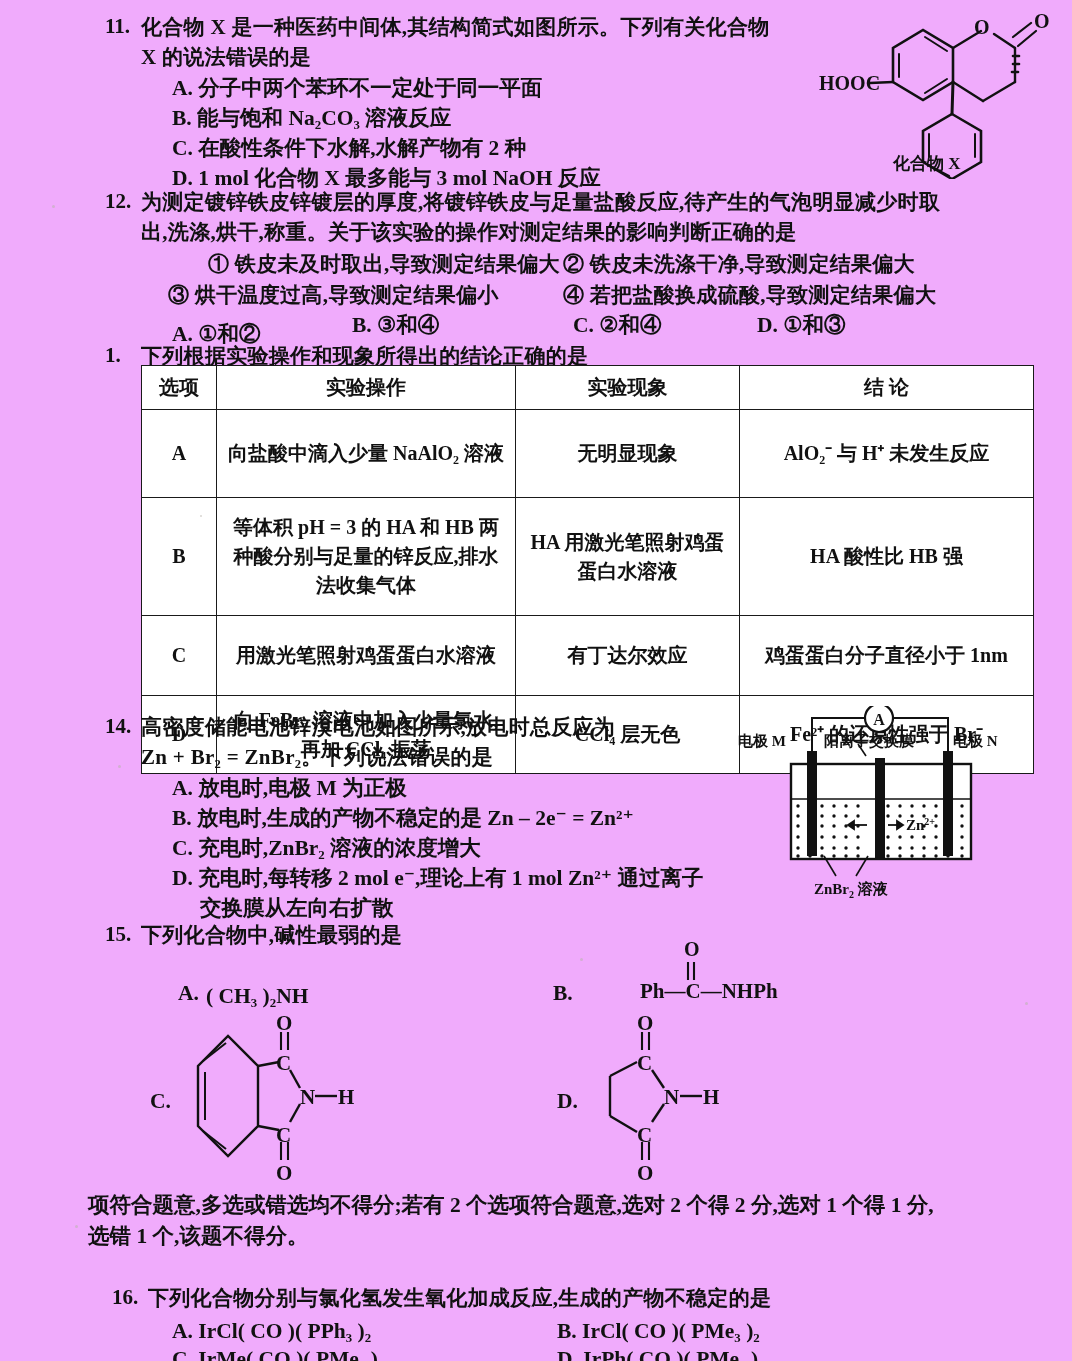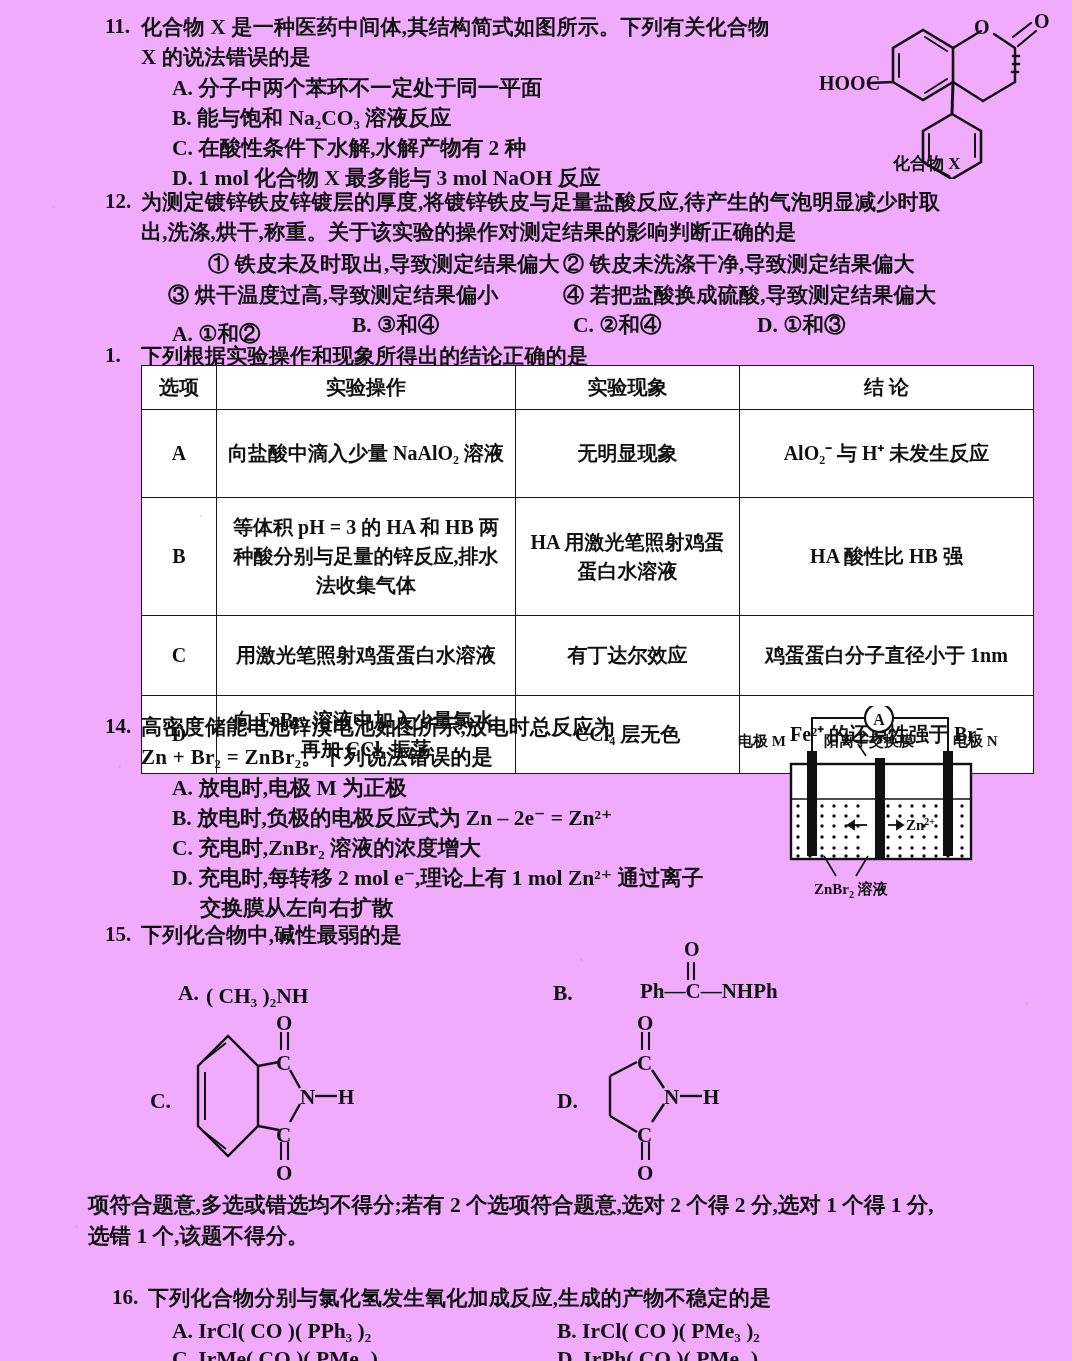--- a/index.html
+++ b/index.html
@@ -208,21 +208,21 @@
         <td>CCl₄ 层无色</td>
         <td>Fe²⁺ 的还原性强于 Br⁻</td>
       </tr>
     </tbody>
   </table>
 
   <div class="qnum" style="left:105px; top:714px;">14.</div>
   <div class="line" style="left:141px; top:712px;">高密度储能电池锌溴电池如图所示,放电时总反应为</div>
   <div class="line" style="left:141px; top:742px;">Zn + Br₂ = ZnBr₂。下列说法错误的是</div>
   <div class="opt" style="left:172px; top:773px;">A. 放电时,电极 M 为正极</div>
-  <div class="opt" style="left:172px; top:803px;">B. 放电时,负极的电极反应式为 Zn – 2e⁻ = Zn²⁺</div>
+  <div class="opt" style="left:172px; top:803px;">B. 放电时,生成的产物不稳定的是 Zn – 2e⁻ = Zn²⁺</div>
   <div class="opt" style="left:172px; top:833px;">C. 充电时,ZnBr₂ 溶液的浓度增大</div>
   <div class="opt" style="left:172px; top:863px;">D. 充电时,每转移 2 mol e⁻,理论上有 1 mol Zn²⁺ 通过离子</div>
   <div class="opt" style="left:200px; top:893px;">交换膜从左向右扩散</div>
 
   <div class="figBat">
     <svg width="334" height="198" viewBox="0 0 334 198">
       <g stroke="#111" fill="none" stroke-width="2">
 
         <path d="M76,48 L76,12 L129,12"></path>
         <path d="M157,12 L212,12 L212,48"></path>

